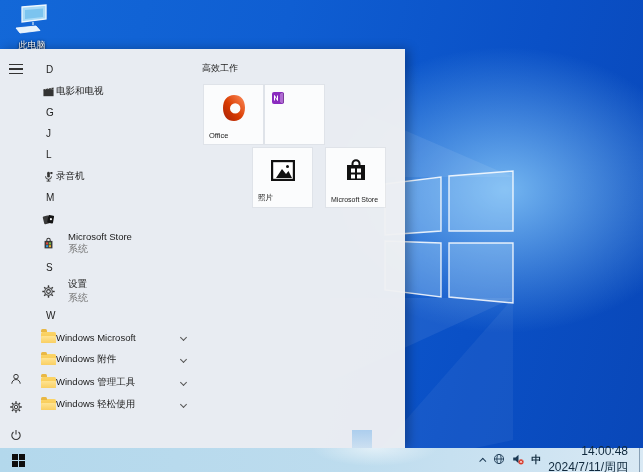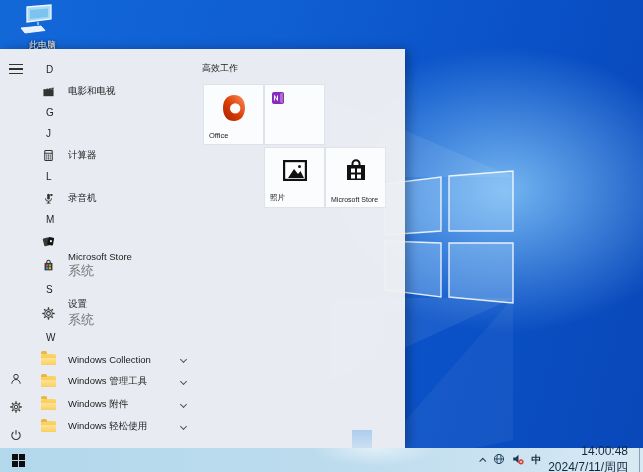--- a/index.html
+++ b/index.html
@@ -8,21 +8,21 @@
   .desktop { position:relative; width:643px; height:472px; overflow:hidden;
     background:
       radial-gradient(300px 220px at 505px 190px, rgba(150,215,255,.75), rgba(40,120,225,0) 65%),
       linear-gradient(105deg, #1368d8 0%, #0f5ed2 38%, #0a50c6 72%, #0947b8 100%);
   }
 
   
   .wall-svg { position:absolute; left:0; top:0; z-index:1; }
 
   
-  .desktop-icon { position:absolute; left:8px; top:4px; width:48px; text-align:right; z-index:2; }
+  .desktop-icon { position:absolute; left:8px; top:4px; width:48px; text-align:center; z-index:2; }
   .desktop-icon .dlabel { display:block; margin-top:1px; font-size:9px; color:#fff;
     text-shadow:0 1px 2px rgba(0,0,0,.85), 0 0 3px rgba(0,0,0,.6); }
 
   
   .start-menu { position:absolute; left:0; top:49px; width:405px; height:399px;
     background:rgba(239,241,243,.97); box-shadow:4px 0 10px rgba(0,0,0,.28); z-index:10; }
 
   .rail { position:absolute; left:0; top:0; width:32px; height:100%; }
   .rail-btn { position:absolute; left:0; width:32px; height:28px; display:flex; align-items:center; justify-content:center; }
   #rail-menu { top:6px; }
@@ -33,40 +33,40 @@
   .hamburger i { display:block; height:1.6px; background:#333; margin:3px 0; }
 
   
   .app-list { position:absolute; left:32px; top:0; width:166px; height:100%; padding-top:10px; overflow:hidden; }
   .row { display:flex; align-items:center; }
   .row.letter { height:21px; padding-left:14px; font-size:10px; color:#222; }
   .row.app  { height:22px; }
   .row.app2 { height:27px; }
   .row.folder { height:22.5px; }
   .ic { width:16px; height:16px; margin-left:8px; flex:0 0 16px; display:flex; align-items:center; justify-content:center; }
-  .lab { margin-left:12px; font-size:9.5px; color:#1b1b1b; white-space:nowrap; }
+  .lab { font-size:9.5px; color:#1b1b1b; white-space:nowrap; }
   .lab2 { margin-left:12px; display:flex; flex-direction:column; justify-content:center; }
   .lab2 .t { font-size:9.5px; color:#1b1b1b; white-space:nowrap; }
-  .lab2 .s { font-size:13px; color:#767676; }
+  .lab2 .s { font-size:10px; color:#767676; }
   .chev { margin-left:auto; margin-right:12px; width:5px; height:5px;
     border-right:1.2px solid #555; border-bottom:1.2px solid #555; transform:rotate(45deg); }
   .folder-ic { position:relative; width:15px; height:11px; background:linear-gradient(#fbd467,#f6c44a); border-radius:1.5px; }
   .folder-ic:before { content:""; position:absolute; left:0; top:-2.5px; width:6px; height:3px;
     background:#e9b844; border-radius:1.5px 1.5px 0 0; }
   .folder-ic:after { content:""; position:absolute; left:0; bottom:0; width:15px; height:7px;
     background:linear-gradient(#ffe493,#f9cf63); border-radius:1px; }
 
   
   .tiles { position:absolute; left:198px; top:0; width:207px; height:100%; }
   .tiles-title { position:absolute; left:4px; top:13px; font-size:9px; color:#222; }
   .tile { position:absolute; width:59px; height:59px; background:rgba(252,253,253,.95);
     box-shadow:0 0 0 1px rgba(0,0,0,.035); }
   #tile-office  { left:6px;  top:36px;padding-left:8px; }
   #tile-onenote { left:67px; top:36px; }
-  #tile-photos  { left:67px; top:99px; }
+  #tile-photos  { left:55px; top:99px; }
   #tile-store   { left:128px; top:99px; }
   .tile-label { position:absolute; left:5px; bottom:4px; font-size:7.5px; color:#222; white-space:nowrap; }
   #tile-store .tile-label { font-size:7px; }
   .tile-center { position:absolute; left:0; top:0; right:0; bottom:14px; display:flex; align-items:center; justify-content:center; }
   .onenote-mini { position:absolute; left:6px; top:6px; }
 
   
   .menu-glow { position:absolute; left:352px; top:381px; width:20px; height:18px;
     background:linear-gradient(rgba(140,190,235,.65), rgba(170,210,240,.45)); }
 
@@ -181,40 +181,20 @@
 
       <div class="row letter">
           <span>G</span>
         </div>
 
 
       <div class="row letter">
           <span>J</span>
         </div>
 
-      <div class="row app">
-        <span class="ic">
-          <svg width="15" height="15" viewBox="0 0 16 16">
-            <rect x="4" y="2.6" width="8" height="10.8" rx="1" fill="none" stroke="#333" stroke-width="1.1"></rect>
-            <line x1="4" y1="5.6" x2="12" y2="5.6" stroke="#333" stroke-width="1"></line>
-            <g fill="#333">
-              <rect x="5.5" y="7" width="1.2" height="1.2"></rect>
-                <rect x="7.4" y="7" width="1.2" height="1.2"></rect>
-                <rect x="9.3" y="7" width="1.2" height="1.2"></rect>
-              <rect x="5.5" y="9" width="1.2" height="1.2"></rect>
-                <rect x="7.4" y="9" width="1.2" height="1.2"></rect>
-                <rect x="9.3" y="9" width="1.2" height="1.2"></rect>
-              <rect x="5.5" y="11" width="1.2" height="1.2"></rect>
-                <rect x="7.4" y="11" width="1.2" height="1.2"></rect>
-                <rect x="9.3" y="11" width="1.2" height="1.2"></rect>
-            </g>
-          </svg>
-        </span>
-        <span class="lab">计算器</span>
-      </div>
 
       <div class="row letter">
           <span>L</span>
         </div>
 
       <div class="row app">
         <span class="ic">
           <svg width="15" height="15" viewBox="0 0 16 16">
             <rect x="6.6" y="3" width="2.8" height="6" rx="1.4" fill="#333"></rect>
             <rect x="10" y="3.2" width="2.2" height="2.2" fill="#333"></rect>
@@ -285,35 +265,35 @@
       </div>
 
       <div class="row letter">
           <span>W</span>
         </div>
 
       <div class="row folder">
         <span class="ic">
             <span class="folder-ic"></span>
           </span>
-        <span class="lab">Windows Collection</span>
+        <span class="lab">Windows Microsoft</span>
+        <span class="chev"></span>
+      </div>
+      <div class="row folder">
+        <span class="ic">
+            <span class="folder-ic"></span>
+          </span>
+        <span class="lab">Windows 附件</span>
         <span class="chev"></span>
       </div>
       <div class="row folder">
         <span class="ic">
             <span class="folder-ic"></span>
           </span>
         <span class="lab">Windows 管理工具</span>
-        <span class="chev"></span>
-      </div>
-      <div class="row folder">
-        <span class="ic">
-            <span class="folder-ic"></span>
-          </span>
-        <span class="lab">Windows 附件</span>
         <span class="chev"></span>
       </div>
       <div class="row folder">
         <span class="ic">
             <span class="folder-ic"></span>
           </span>
         <span class="lab">Windows 轻松使用</span>
         <span class="chev"></span>
       </div>
     </div>

